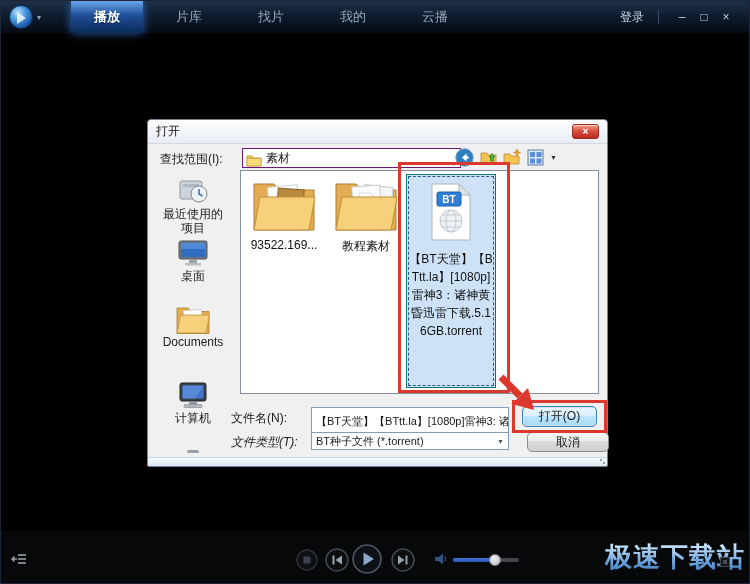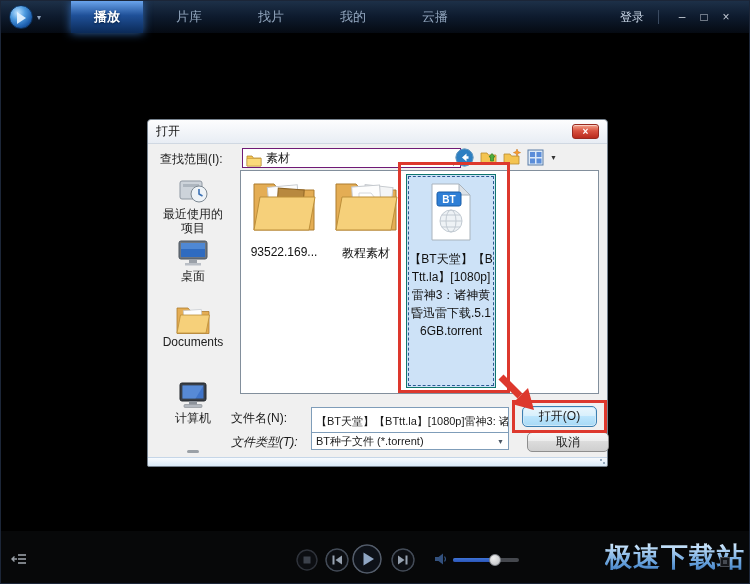--- a/index.html
+++ b/index.html
@@ -71,21 +71,21 @@
   .place-docs { top:134px; }  .place-computer { top:210px; }
   .places-dash { position:absolute; top:280px; left:36px; width:12px; height:3px;
             background:#9aa0a6; border-radius:2px; }
 
   
   .filelist { position:absolute; left:92px; top:50px; width:359px; height:224px;
             background:#fff; border:1px solid #828f9c; }
   .file { position:absolute; text-align:center; }
   .file-folder1 { left:6px; top:6px; width:74px; }
   .file-folder2 { left:88px; top:6px; width:74px; }
-  .file-label { font-size:12px; color:#111; margin-top:9px; white-space:nowrap; }
+  .file-label { font-size:12px; color:#111; margin-top:2px; white-space:nowrap; }
   .file-torrent { left:165px; top:3px; width:90px; height:214px;
             background:#cde2f7; border:1px solid #0f766e; outline:1px dashed #2b5a93; outline-offset:-3px;
             padding-top:8px; }
   .torrent-name { font-size:12px; line-height:18px; color:#111; width:84px; margin:6px auto 0;
             text-align:center; word-break:break-all; }
 
   
   .fld-label { position:absolute; left:83px; font-size:12px; }
   .lab-name { top:290px; } .lab-type { top:314px;font-style:italic; }
   .xp-combo { position:absolute; left:163px; width:198px; background:#fff; border:1px solid #7f9db9;

